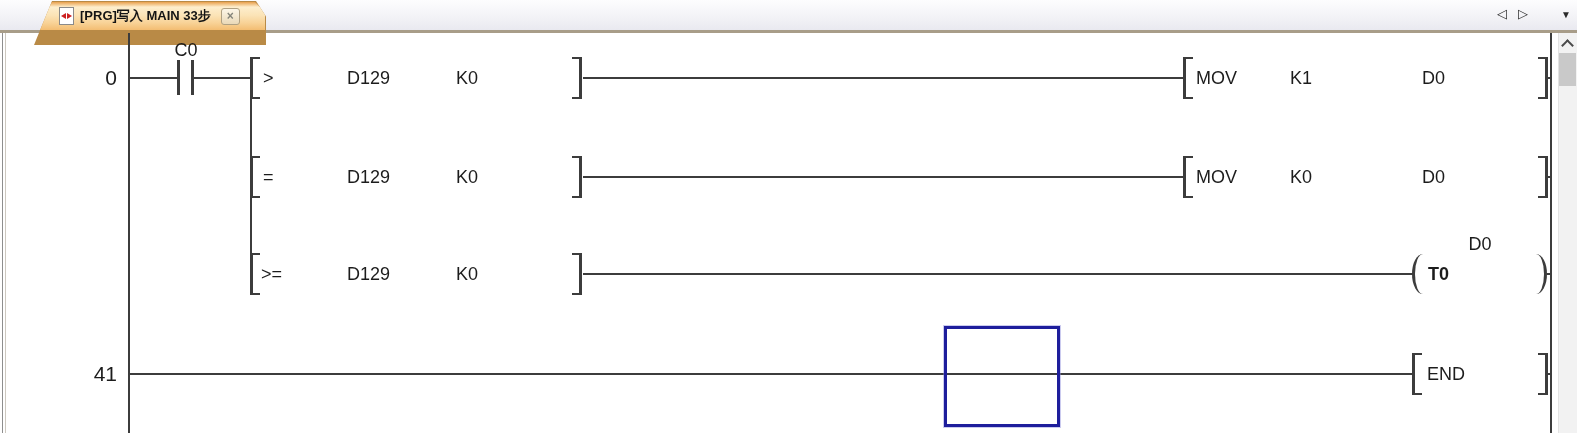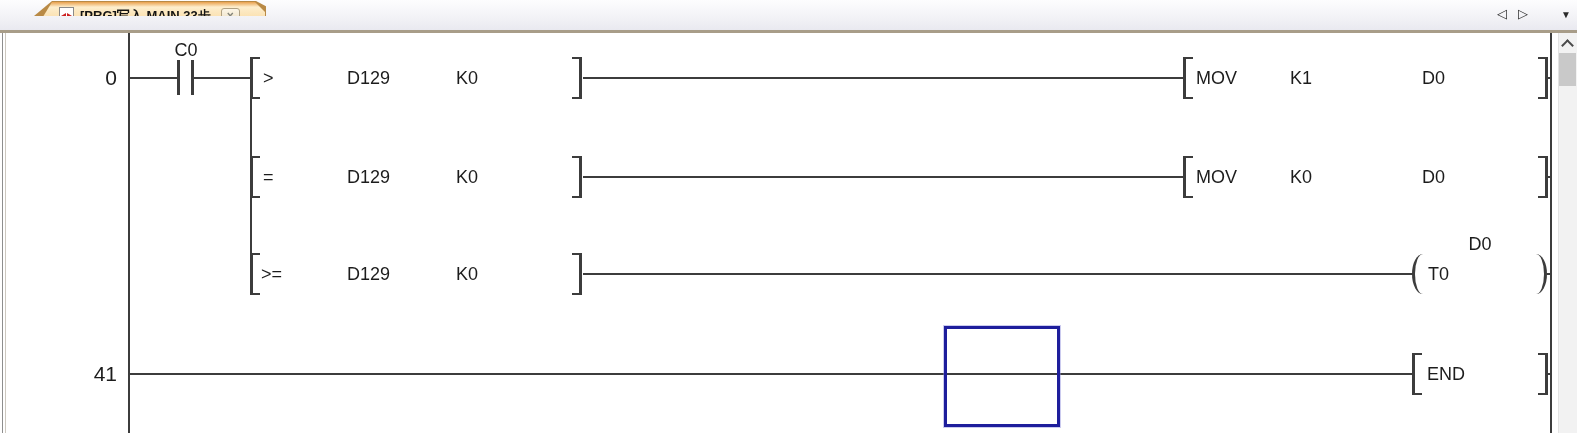--- a/index.html
+++ b/index.html
@@ -9,21 +9,21 @@
     font-family:"Liberation Sans","DejaVu Sans",sans-serif;
     -webkit-font-smoothing:antialiased;
   }
   
   .tabstrip{
     position:absolute;left:0;top:0;width:1577px;height:30px;
     background:linear-gradient(180deg,#fdfdfe 0%,#f2f2f6 60%,#e9e9f0 100%);
     border-bottom:3px solid #a89d89;
   }
   .tab-outer{
-    position:absolute;left:34px;top:1px;width:232px;height:15px;
+    position:absolute;left:34px;top:1px;width:232px;height:44px;
     background:#b98a46;
     clip-path:polygon(18px 0,calc(100% - 10px) 0,100% 35%,100% 100%,0 100%);
   }
   .tab-inner{
     position:absolute;left:1px;top:1px;width:230px;height:28px;
     background:linear-gradient(180deg,#e9a14e 0%,#fdeecd 18%,#fbe3b6 48%,#f8d296 75%,#f3bd72 100%);
     clip-path:polygon(17px 0,calc(100% - 10px) 0,100% 36%,100% 100%,0 100%);
   }
   .tab-content{
     position:absolute;left:0;top:0;width:100%;height:100%;
@@ -148,21 +148,21 @@
 
 <div class="brk l" style="left:250px;top:253px;"></div>
 <span class="ltext" style="left:261px;top:263px;">&gt;=</span>
 <span class="ltext" style="left:347px;top:263px;">D129</span>
 <span class="ltext" style="left:456px;top:263px;">K0</span>
 <div class="brk r" style="left:572px;top:253px;"></div>
 <div class="hline" style="left:583px;top:273px;width:831px;"></div>
 
 <div class="clabel" style="left:1445px;top:233px;width:70px;">D0</div>
 <div class="par l" style="left:1412px;top:254px;"></div>
-<span class="ltext" style="left:1428px;top:263px;">T0</span>
+<span class="ltext" style="left:1428px;top:263px;font-weight:bold;">T0</span>
 <div class="par r" style="left:1536px;top:254px;"></div>
 <div class="hline" style="left:1547px;top:273px;width:4px;"></div>
 
 <div class="stepnum" style="top:362px;">41</div>
 <div class="hline" style="left:130px;top:373px;width:1284px;"></div>
 <div class="brk l" style="left:1412px;top:353px;"></div>
 <span class="ltext" style="left:1427px;top:363px;">END</span>
 <div class="brk r" style="left:1538px;top:353px;"></div>
 <div class="hline" style="left:1547px;top:373px;width:4px;"></div>
 

